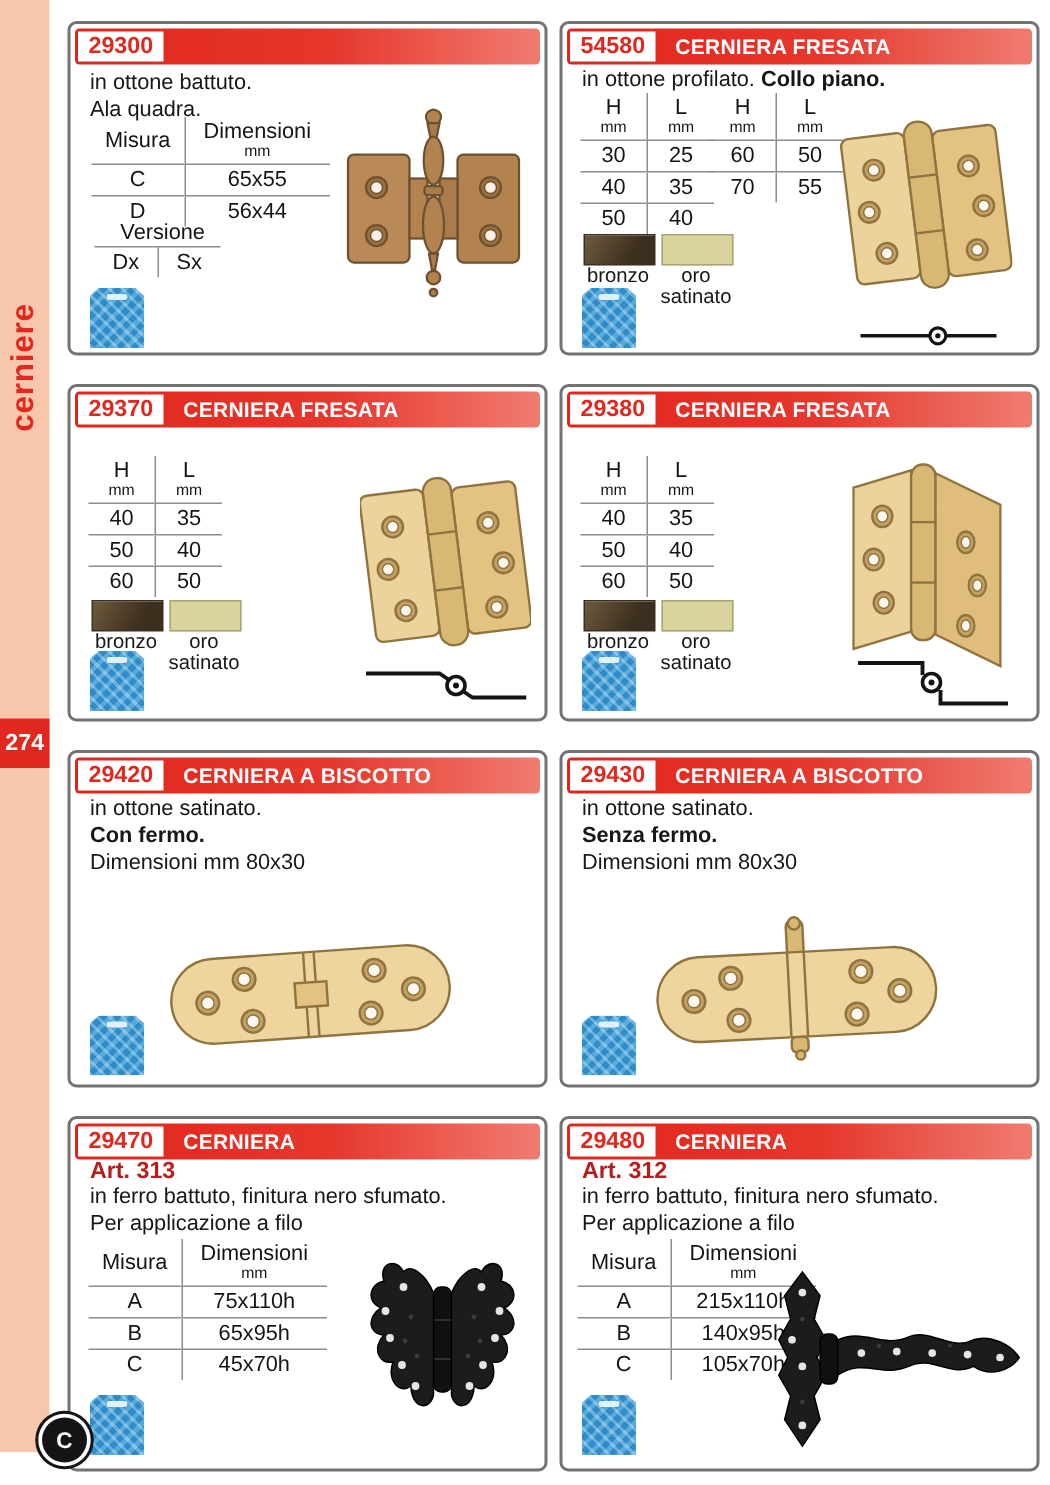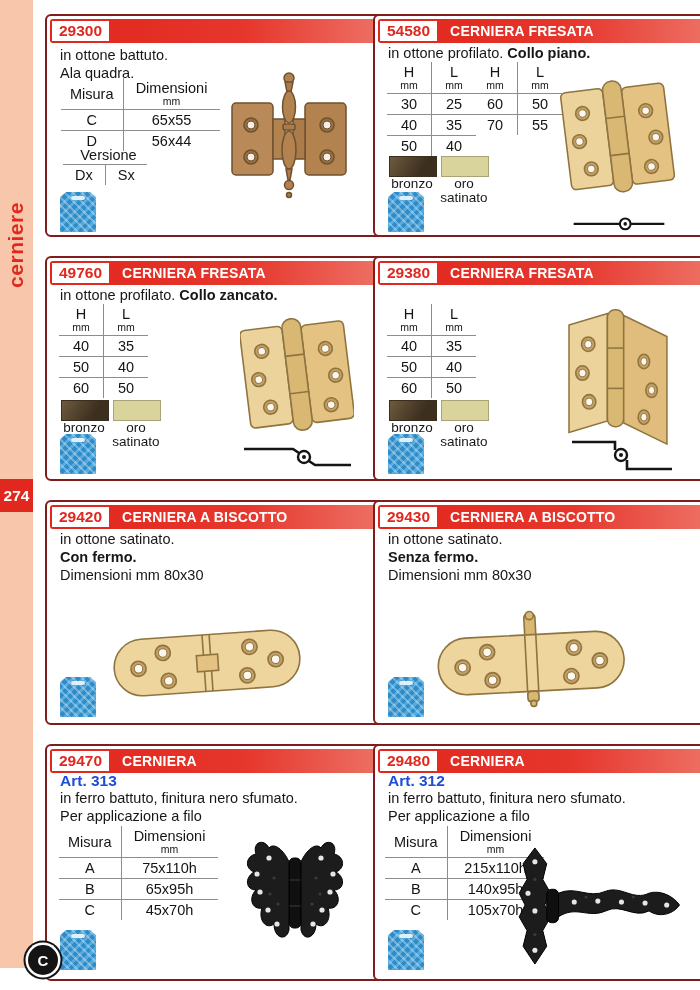--- a/index.html
+++ b/index.html
@@ -12,33 +12,33 @@
        transform:rotate(-90deg);text-align:center;font-weight:bold;font-size:21px;
        color:#e0281e;letter-spacing:.5px;}
   .page-badge{position:absolute;left:0;top:479px;width:33px;height:33px;background:#e0281e;
        color:#fff;font-weight:bold;font-size:15.5px;text-align:center;line-height:33px;}
   .logo{position:absolute;left:28px;top:945px;width:30px;height:30px;border-radius:50%;
        background:#141414;color:#fff;font-weight:bold;font-size:15px;display:flex;
        align-items:center;justify-content:center;
        box-shadow:0 0 0 2.5px #fefefe,0 0 0 4.5px #141414;z-index:5;}
 
   
-  .cell{position:absolute;border:2px solid #7f1d1d;border-radius:6px;background:#fff;padding-left:48px;}
+  .cell{position:absolute;border:2px solid #737373;border-radius:6px;background:#fff;}
   .hdr{position:absolute;top:3px;left:3px;right:3px;height:24px;border-radius:3px;
        background:linear-gradient(90deg,#e1251b,#e6372d 55%,#ef7c70);
        display:flex;align-items:center;}
   .code{background:#fff;color:#e0281e;font-weight:bold;font-size:15.5px;padding:0 7px;
        margin-left:2px;height:20px;line-height:20px;}
   .title{color:#fff;font-weight:bold;font-size:14px;margin-left:13px;letter-spacing:.2px;
        white-space:nowrap;}
 
   .desc{position:absolute;left:13px;font-size:14.5px;color:#171717;line-height:18px;
        white-space:nowrap;}
   .desc b{font-weight:bold;}
-  .artno{position:absolute;left:13px;font-size:15.5px;font-weight:bold;color:#1d4ed8;}
+  .artno{position:absolute;left:13px;font-size:15.5px;font-weight:bold;color:#b91c1c;}
 
   table{border-collapse:collapse;}
   .tbl{position:absolute;font-size:14.5px;color:#141414;text-align:center;}
   .tbl td{padding:2px 9px;}
   .tbl td:first-child{border-right:1.5px solid #8d8d8d;}
   .tbl tr+tr td{border-top:1.5px solid #8d8d8d;}
   .tbl .unit{display:block;font-size:10.5px;line-height:10px;padding-bottom:1px;}
   .tbl .wide{min-width:78px;}
   .tbl .num{min-width:26px;}
 
@@ -219,25 +219,22 @@
       <line x1="0" y1="10" x2="102" y2="10" stroke="#141414" stroke-width="2.6"></line>
       <circle cx="58" cy="10" r="6" fill="#fff" stroke="#141414" stroke-width="2.4"></circle>
       <circle cx="58" cy="10" r="2" fill="#141414"></circle>
     </svg>
   </div>
   <div class="bag" style="left:13px;bottom:3px"></div>
 </section>
 
 <section class="cell" style="left:45px;top:256px;width:316px;height:221px">
   <div class="hdr">
-    <span class="code">49760</span>
+    <span class="code">29370</span>
     <span class="title">CERNIERA FRESATA</span>
-  </div>
-  <div class="desc" style="top:28px">
-    <span>in ottone profilato. </span><b>Collo zancato.</b>
   </div>
   <table class="tbl" style="top:46px;left:12px">
     <tbody>
         <tr>
           <td class="num"><span>H</span><span class="unit">mm</span></td>
         <td class="num"><span>L</span><span class="unit">mm</span></td>
         </tr>
     <tr>
           <td>40</td>
           <td>35</td>

